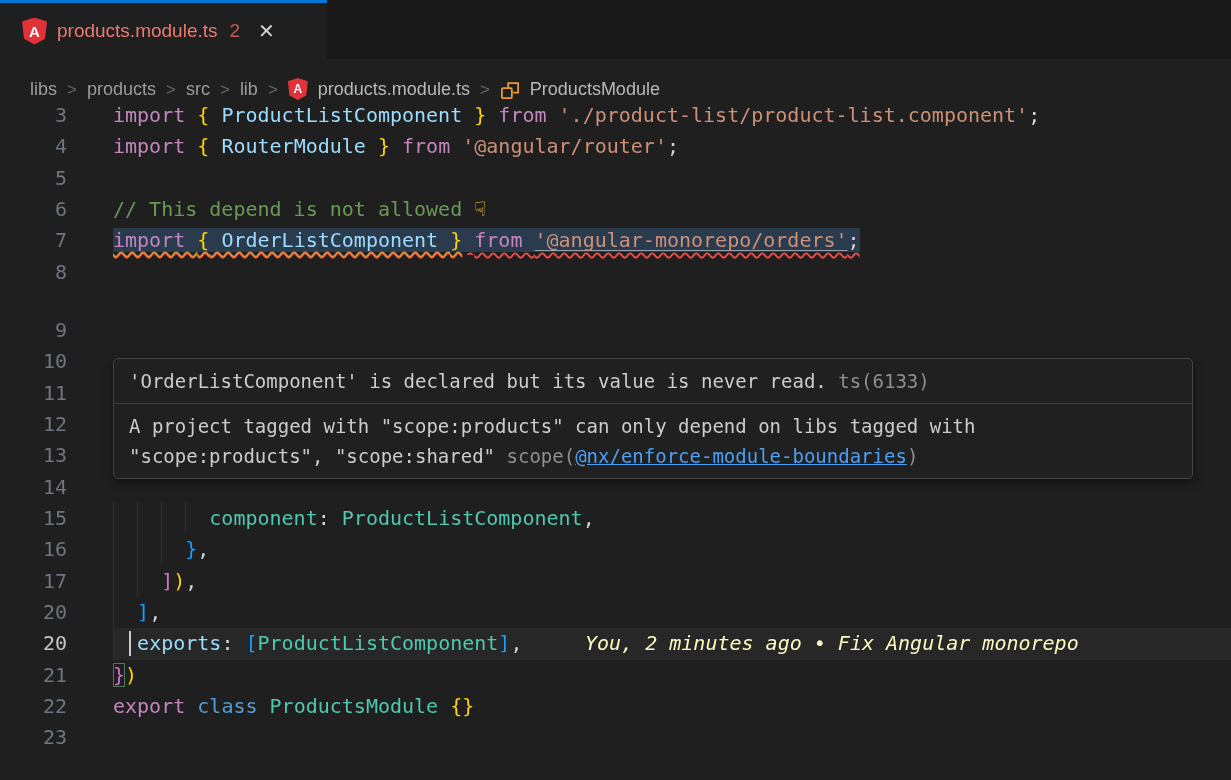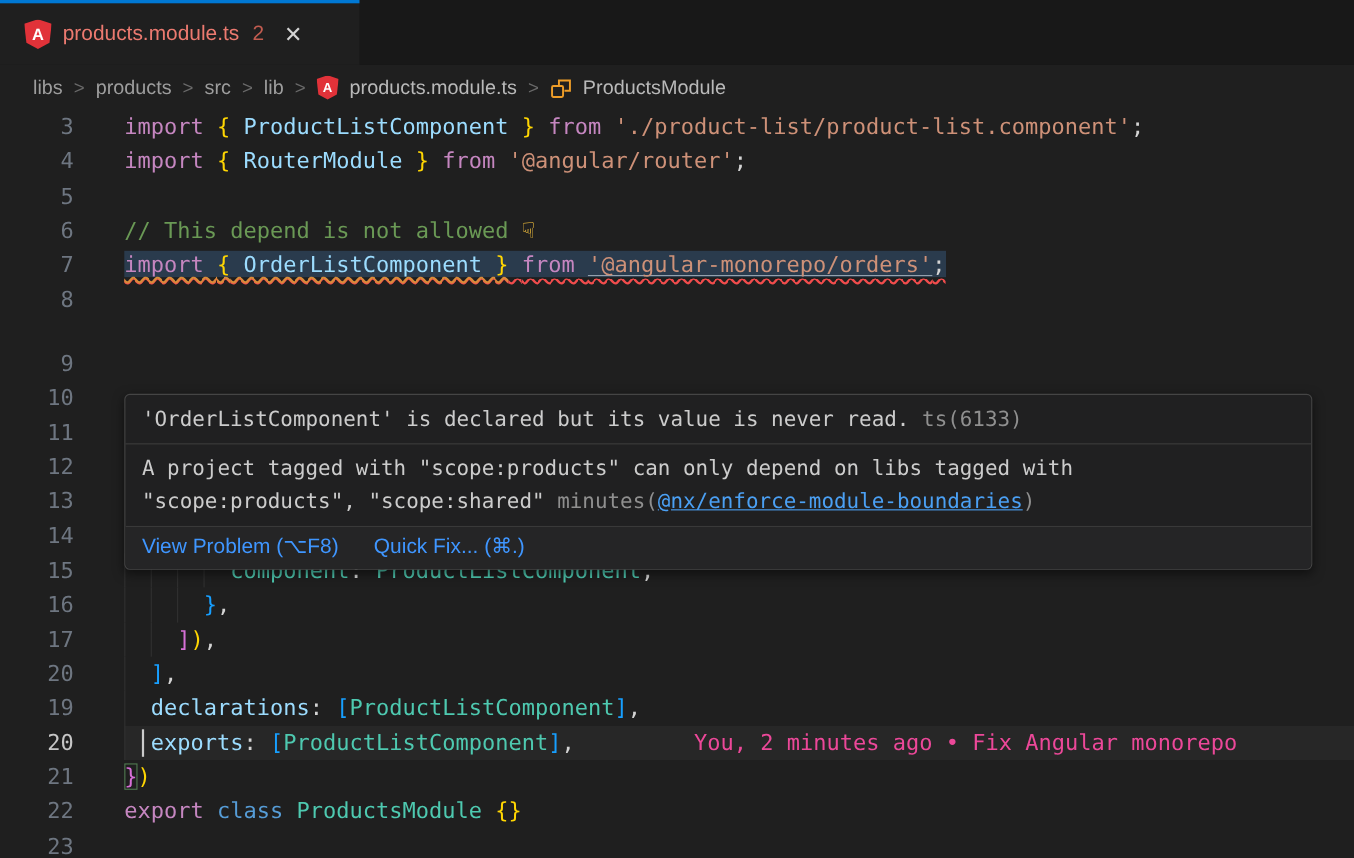--- a/index.html
+++ b/index.html
@@ -28,21 +28,21 @@
     background:#e13239;
     clip-path:polygon(50% 0%,100% 15%,92% 79%,50% 100%,8% 79%,0% 15%);
     color:#fff; font-weight:bold; font-size:15px;
     display:flex; align-items:center; justify-content:center;
   }
   .ng-shield.sm { width:20px; height:22px; font-size:12px; }
 
   
   .breadcrumbs {
     height:41px; background:#1f1f1f;
-    display:flex; align-items:center; padding-left:30px; gap:10px;
+    display:flex; align-items:flex-end; padding-left:30px; gap:10px;
     color:#9d9d9d; font-size:18px;
   }
   .bc-sep { color:#6a6a6a; font-size:17px; }
   .bc-item { cursor:pointer; white-space:nowrap; }
   .bc-item.lit { color:#b9b9b9; }
   .bc-icon { display:flex; align-items:center; }
 
   
   .editor {
     position:relative; height:680px;
@@ -83,21 +83,21 @@
     text-decoration-color:#d98a3a; text-decoration-thickness:2px;
     text-underline-offset:4px; text-decoration-skip-ink:none;
   }
   .u-solid {
     text-decoration-line:underline; text-decoration-style:solid;
     text-decoration-color:#93a1ad; text-decoration-thickness:1px;
     text-underline-offset:3px;
   }
   .caret { position:absolute; left:16px; top:3px; width:2px; height:25px; background:#cccccc; }
   .bracket-match { outline:1px solid #507b50; outline-offset:-1px; }
-  .blame { position:absolute; left:518px; color:#ec4899; }
+  .blame { position:absolute; left:472px; color:#fef9c3;font-style:italic; }
 
   
   .hover-popup {
     position:absolute; left:113px; top:258px; width:1080px;
     background:#202021; border:1px solid #454545; border-radius:5px;
     color:#cccccc; font-size:19px; line-height:30px;
     font-family:"DejaVu Sans Mono","Liberation Mono",monospace;
     box-shadow:0 3px 10px rgba(0,0,0,0.5);
     z-index:10;
   }
@@ -165,35 +165,30 @@
       <div class="code-row" style="margin-top: 27px;"><div class="gutter">9</div><div class="code-content"></div></div>
       <div class="code-row"><div class="gutter">10</div><div class="code-content"></div></div>
       <div class="code-row"><div class="gutter">11</div><div class="code-content"></div></div>
       <div class="code-row"><div class="gutter">12</div><div class="code-content"></div></div>
       <div class="code-row"><div class="gutter">13</div><div class="code-content"></div></div>
       <div class="code-row"><div class="gutter">14</div><div class="code-content"></div></div>
       <div class="code-row"><div class="gutter">15</div><div class="code-content"><span class="indent-guide" style="left: 0px;"></span><span class="indent-guide" style="left: 24px;"></span><span class="indent-guide" style="left: 48px;"></span><span class="indent-guide" style="left: 72px;"></span><span class="tk-pun">        </span><span class="tk-cls">component</span><span class="tk-pun">: </span><span class="tk-cls">ProductListComponent</span><span class="tk-pun">,</span></div></div>
       <div class="code-row"><div class="gutter">16</div><div class="code-content"><span class="indent-guide" style="left: 0px;"></span><span class="indent-guide" style="left: 24px;"></span><span class="indent-guide" style="left: 48px;"></span><span class="tk-pun">      </span><span class="tk-b3">}</span><span class="tk-pun">,</span></div></div>
       <div class="code-row"><div class="gutter">17</div><div class="code-content"><span class="indent-guide" style="left: 0px;"></span><span class="indent-guide" style="left: 24px;"></span><span class="tk-pun">    </span><span class="tk-b2">]</span><span class="tk-b1">)</span><span class="tk-pun">,</span></div></div>
       <div class="code-row"><div class="gutter">20</div><div class="code-content"><span class="indent-guide" style="left: 0px;"></span><span class="tk-pun">  </span><span class="tk-b3">]</span><span class="tk-pun">,</span></div></div>
-      <div class="code-row"><div class="gutter">19</div><div class="code-content"><span class="indent-guide" style="left: 0px;"></span><span class="tk-pun">  </span><span class="tk-id">declarations</span><span class="tk-pun">: </span><span class="tk-b3">[</span><span class="tk-cls">ProductListComponent</span><span class="tk-b3">]</span><span class="tk-pun">,</span></div></div>
       <div class="code-row current-line"><div class="gutter active">20</div><div class="code-content"><span class="indent-guide" style="left: 0px;"></span><span class="tk-pun">  </span><span class="tk-id">exports</span><span class="tk-pun">: </span><span class="tk-b3">[</span><span class="tk-cls">ProductListComponent</span><span class="tk-b3">]</span><span class="tk-pun">,</span><span class="caret"></span><span class="blame">You, 2 minutes ago • Fix Angular monorepo</span></div></div>
       <div class="code-row"><div class="gutter">21</div><div class="code-content"><span class="tk-b2 bracket-match">}</span><span class="tk-b1">)</span></div></div>
       <div class="code-row"><div class="gutter">22</div><div class="code-content"><span class="tk-kw">export </span><span class="tk-kw2">class </span><span class="tk-cls">ProductsModule </span><span class="tk-b1">{}</span></div></div>
       <div class="code-row"><div class="gutter">23</div><div class="code-content"></div></div>
     </div>
 
   <div class="hover-popup">
     <div class="hp-sec">
       <span>'OrderListComponent' is declared but its value is never read.</span><span class="hp-dim"> ts(6133)</span>
     </div>
     <div class="hp-sec">
       <div>A project tagged with "scope:products" can only depend on libs tagged with</div>
       <div>
-        <span>"scope:products", "scope:shared" </span><span class="hp-dim">minutes(</span><a class="hp-link">@nx/enforce-module-boundaries</a><span class="hp-dim">)</span>
+        <span>"scope:products", "scope:shared" </span><span class="hp-dim">scope(</span><a class="hp-link">@nx/enforce-module-boundaries</a><span class="hp-dim">)</span>
       </div>
-    </div>
-    <div class="hp-actions">
-      <a>View Problem (⌥F8)</a>
-      <a>Quick Fix... (⌘.)</a>
     </div>
   </div>
 </div>
 
 </body></html>

